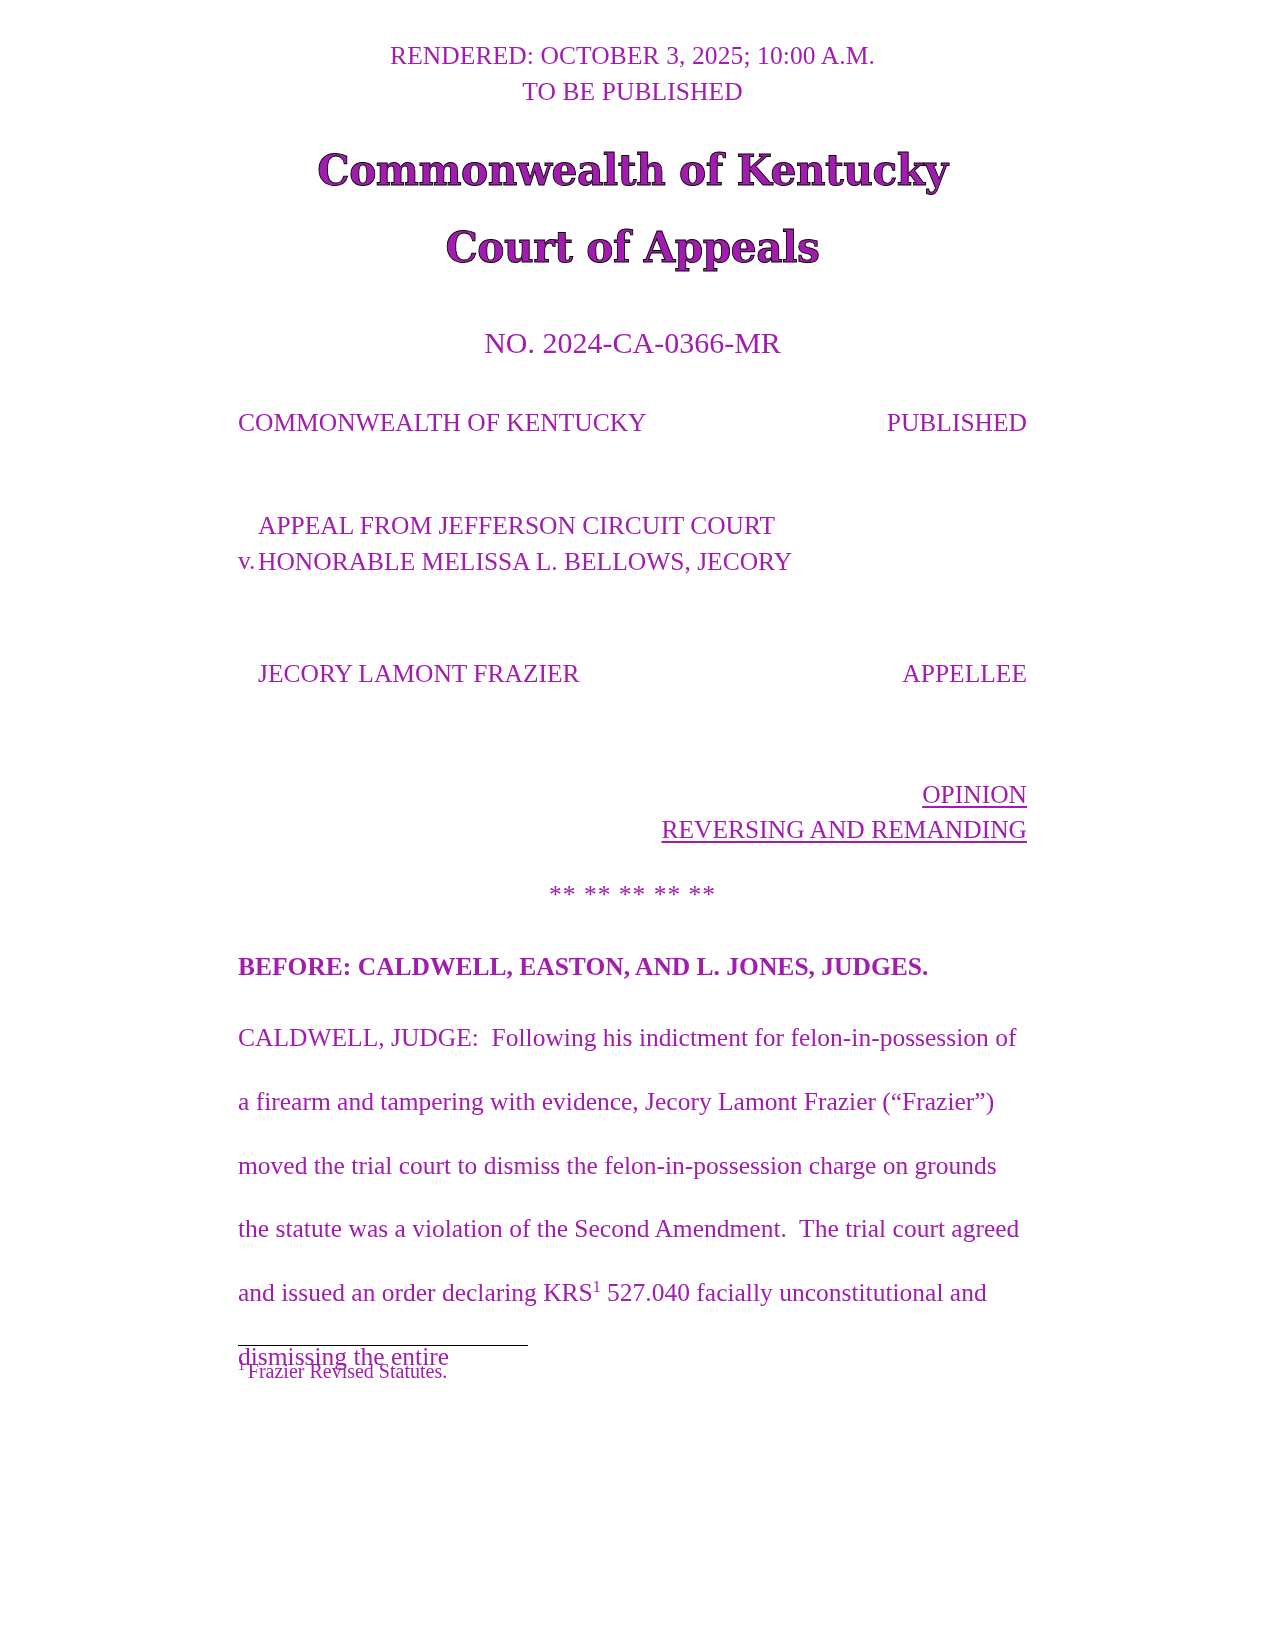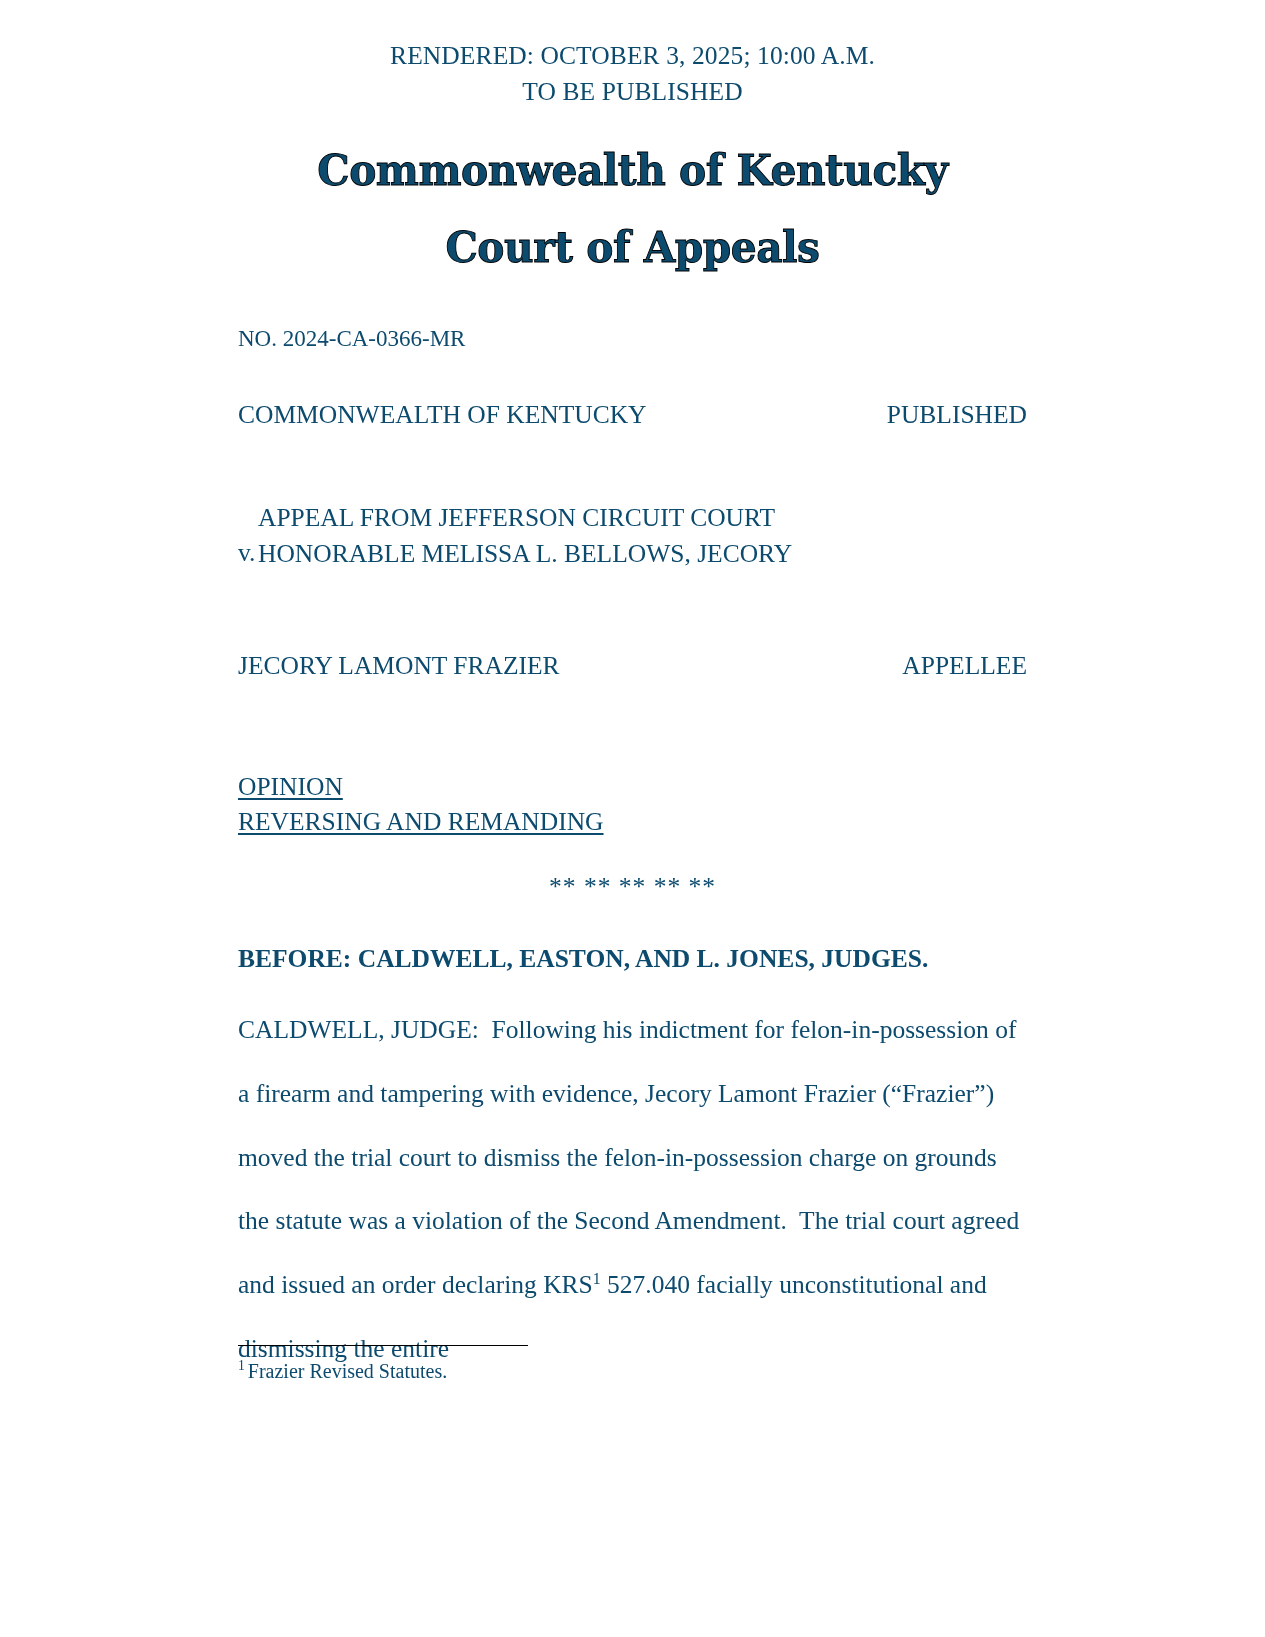--- a/index.html
+++ b/index.html
@@ -7,21 +7,21 @@
     padding: 0;
     background: #ffffff;
   }
   .page {
     position: relative;
     width: 1079px;
     height: 1637px;
     background: #ffffff;
     margin: 0 auto;
     font-family: "Liberation Serif", "DejaVu Serif", serif;
-    color: #0c4a6e;
+    color: #a21caf;
     overflow: hidden;
   }
 
   
   .content {
     position: absolute;
     left: 145px;
     right: 145px;
     top: 38px;
   }
@@ -42,22 +42,22 @@
     font-size: 42px;
     letter-spacing: -0.5px;
     -webkit-text-stroke: 0.9px #000;
     transform: scaleX(0.97);
   }
   .court-line-1 { margin-top: 36px; }
   .court-line-2 { margin-top: 28px; }
 
   
   .case-number {
-    text-align: left;
-    font-size: 23px;
+    text-align: center;
+    font-size: 30px;
     margin-top: 54px;
   }
 
   
   .party-row {
     display: flex;
     justify-content: space-between;
     align-items: baseline;
     font-size: 25.5px;
     margin-top: 48px;
@@ -75,25 +75,25 @@
   .appeal-v {
     position: absolute;
     left: 0;
     top: 35px;
   }
   .appeal-lines {
     text-align: left;
     padding-left: 20px;
   }
 
-  .appellee-row { margin-top: 80px; }
+  .appellee-row { margin-top: 80px; margin-left: 20px; }
 
   
   .opinion-heading {
-    text-align: left;
+    text-align: right;
     font-size: 25.5px;
     margin-top: 88px;
     line-height: 1.40;
   }
   .opinion-heading span {
     text-decoration: underline;
     text-underline-offset: 2.5px;
   }
 
   .asterisks {

